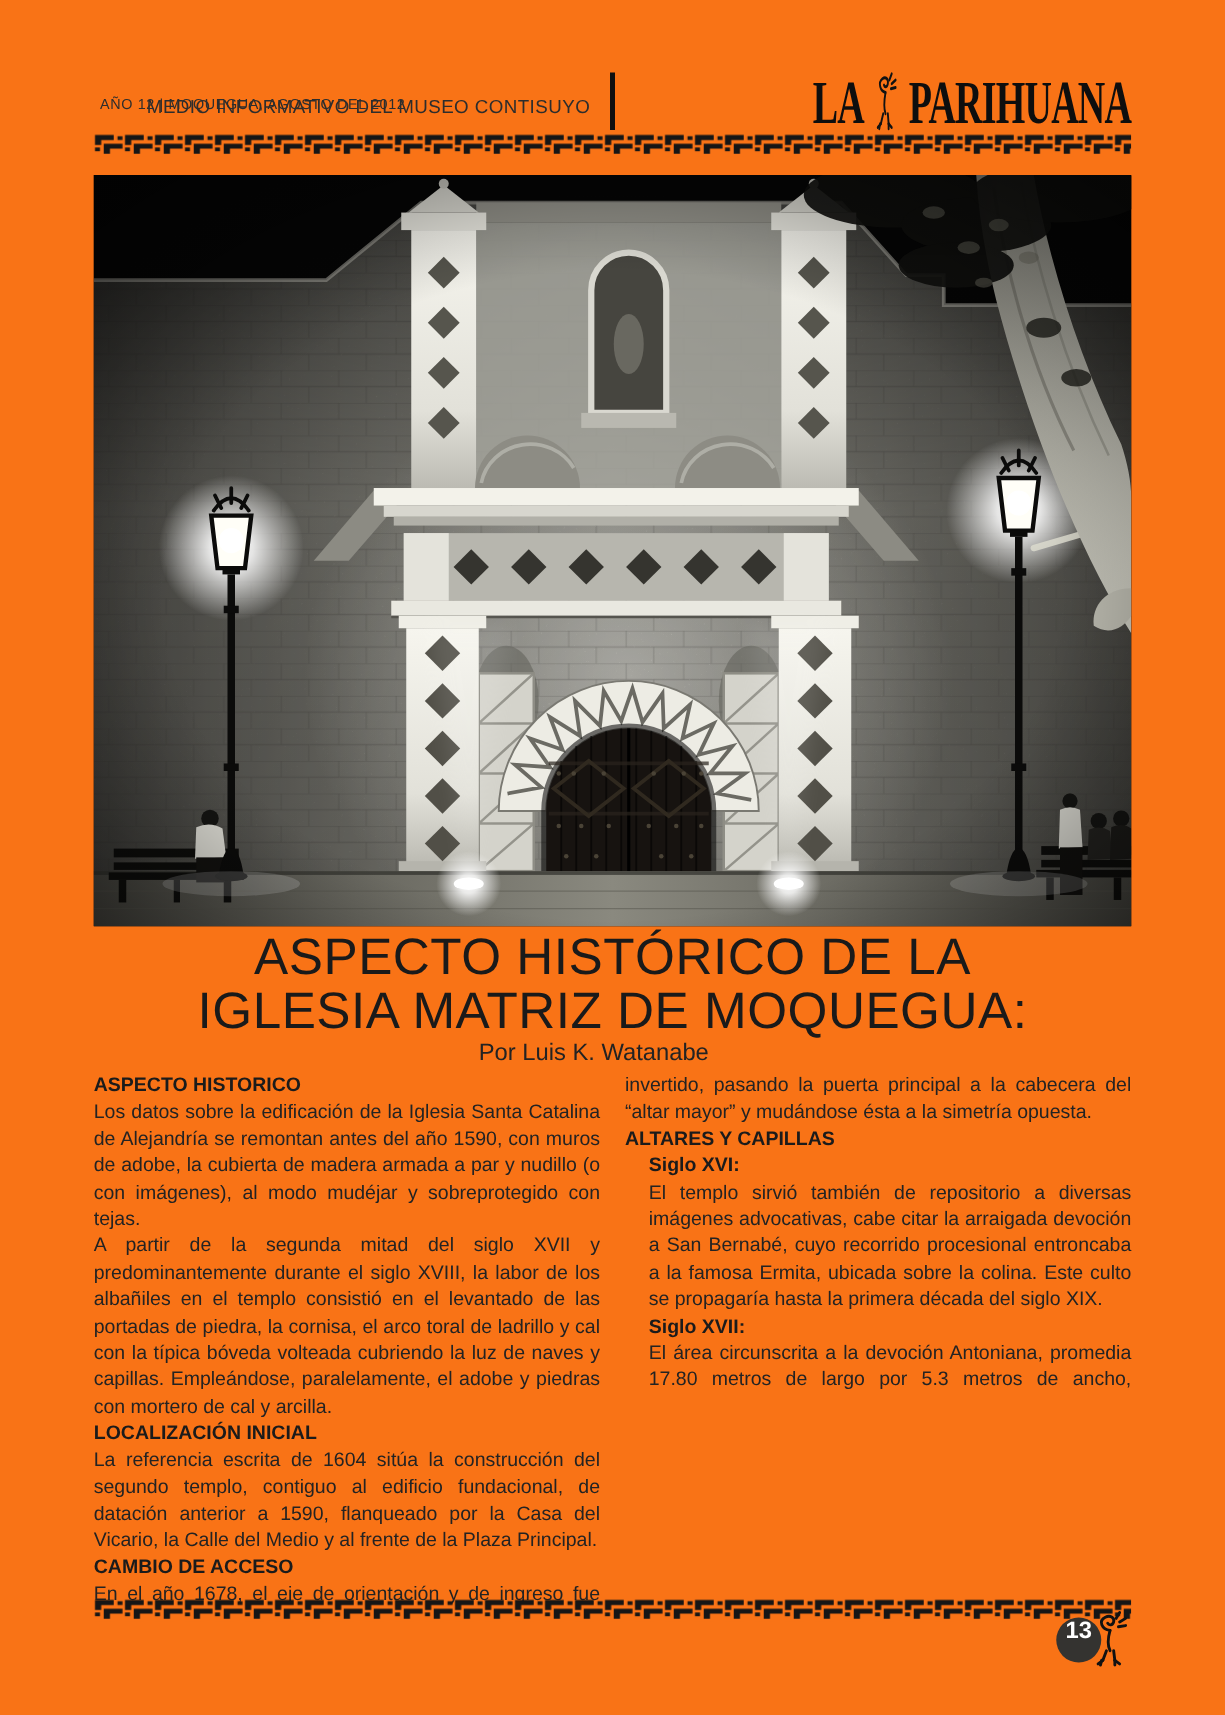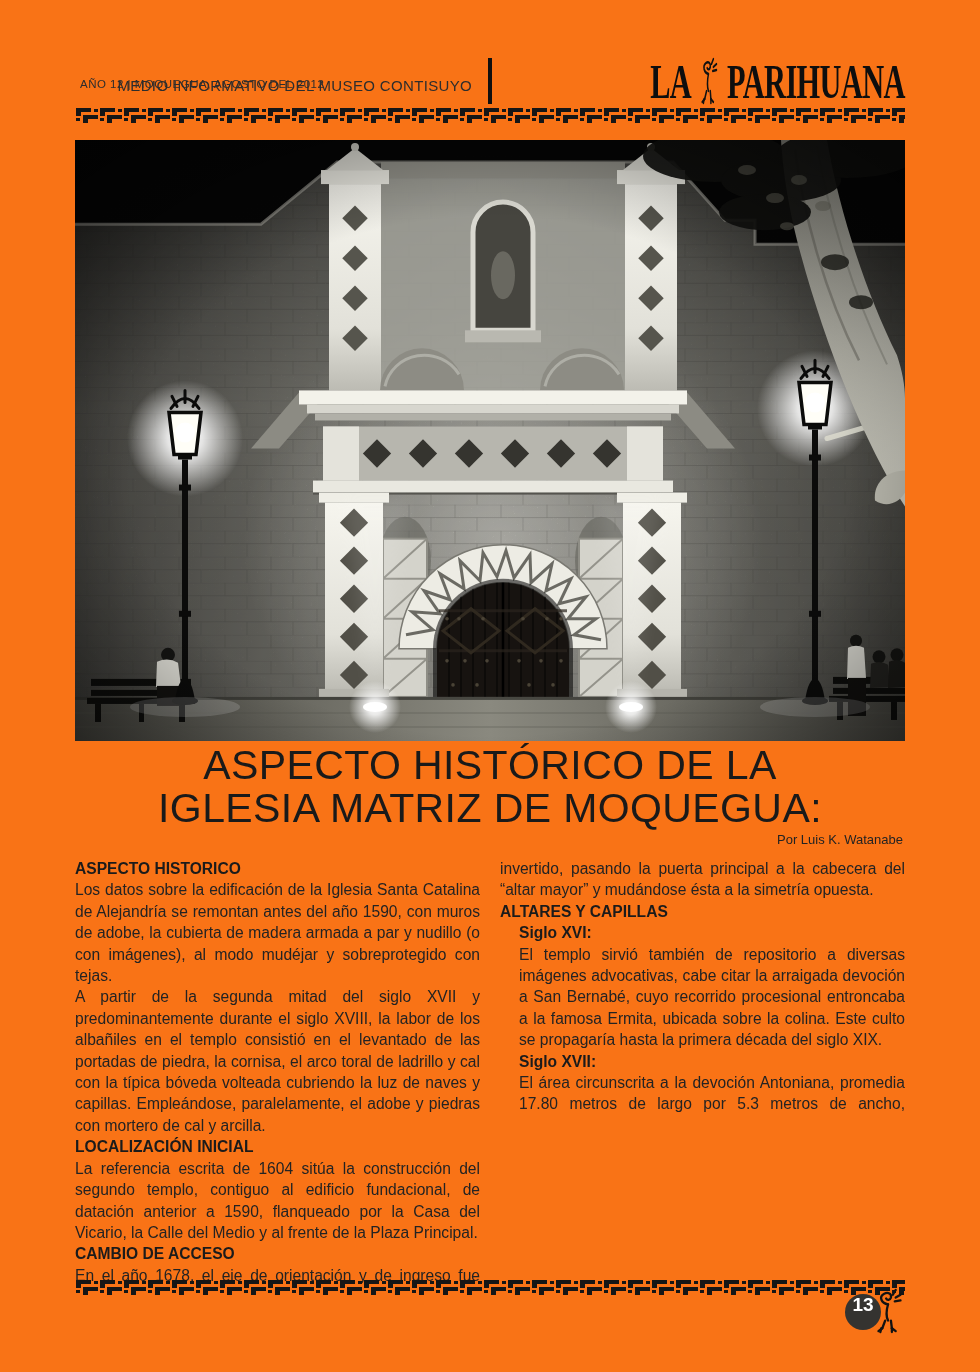--- a/index.html
+++ b/index.html
@@ -17,21 +17,21 @@
   
   .border-band{position:absolute;left:75px;width:830px;height:20px;}
   .border-top{top:106px;}
   .border-bottom{top:1278px;}
   
   .photo{position:absolute;left:75px;top:140px;width:830px;height:601px;background:#000;}
   .photo svg{display:block;width:100%;height:100%;}
   
   .headline{position:absolute;left:75px;top:744px;width:830px;text-align:center;
             font-size:41px;line-height:43px;letter-spacing:.4px;color:#1a1a1a;font-weight:400;}
-  .byline{position:absolute;left:73px;top:832px;width:830px;text-align:right;font-size:13px;color:#232323;}
+  .byline{position:absolute;left:60px;top:832px;width:830px;text-align:center;font-size:19px;color:#232323;}
   
   .article{position:absolute;left:75px;top:858px;width:830px;display:flex;gap:20px;}
   .col{width:405px;font-size:15.6px;line-height:21.4px;text-align:justify;hyphens:none;}
   .blk{margin:0;}
   .heading{font-weight:bold;color:#1b1b1b;}
   .subheading{font-weight:bold;color:#1b1b1b;margin-left:19px;}
   .paragraph-indent{margin-left:19px;}
   .paragraph-cont{text-align-last:justify;}
   .paragraph-indent-cont{margin-left:19px;text-align-last:justify;}
   

